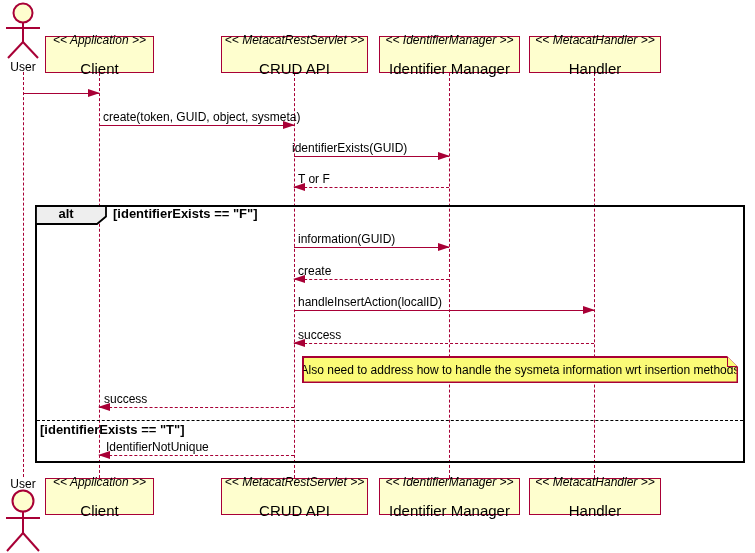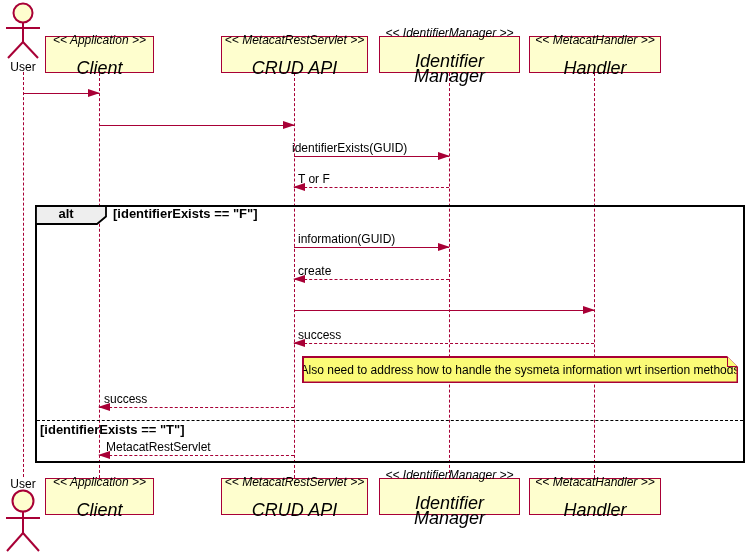--- a/index.html
+++ b/index.html
@@ -9,21 +9,21 @@
   }
   
   .lifeline{position:absolute;width:0;border-left:1px dashed #A80036;z-index:0;}
   
   .pbox{
     position:absolute;height:37px;background:#FEFECE;border:1.7px solid #A80036;
     box-sizing:border-box;display:flex;flex-direction:column;justify-content:center;
     text-align:center;z-index:2;gap:13px;
   }
   .stereo{font-style:italic;font-size:12px;line-height:15px;}
-  .pname{font-size:18px;line-height:15px;font-style:italic;}
+  .pname{font-size:15px;line-height:15px;}
   
   .arrow{position:absolute;height:0;z-index:2;}
   .arrow.solid{border-top:1px solid #A80036;}
   .arrow.dash{border-top:1px dashed #A80036;}
   .head-r{position:absolute;right:-1px;top:-5px;width:0;height:0;
     border-left:12px solid #A80036;border-top:4.5px solid transparent;border-bottom:4.5px solid transparent;}
   .head-l{position:absolute;left:-1px;top:-5px;width:0;height:0;
     border-right:12px solid #A80036;border-top:4.5px solid transparent;border-bottom:4.5px solid transparent;}
   .mlabel{position:absolute;font-size:12px;line-height:13px;white-space:nowrap;z-index:2;}
   
@@ -114,20 +114,21 @@
   </div>
   <div class="pbox" style="left:529px;top:478px;width:132px">
     <div class="stereo">&lt;&lt; MetacatHandler &gt;&gt;</div>
     <div class="pname">Handler</div>
   </div>
 
   <div class="arrow solid" style="left:23px;top:93px;width:76px">
       <i class="head-r"></i>
     </div>
 
+  <div class="mlabel" style="left:103px;top:111px">create(token, GUID, object, sysmeta)</div>
   <div class="arrow solid" style="left:99px;top:125px;width:195px">
       <i class="head-r"></i>
     </div>
 
   <div class="mlabel" style="left:292px;top:142px">identifierExists(GUID)</div>
   <div class="arrow solid" style="left:294px;top:156px;width:155px">
       <i class="head-r"></i>
     </div>
 
   <div class="mlabel" style="left:298px;top:173px">T or F</div>
@@ -147,20 +148,21 @@
   <div class="mlabel" style="left:298px;top:233px">information(GUID)</div>
   <div class="arrow solid" style="left:294px;top:247px;width:155px">
       <i class="head-r"></i>
     </div>
 
   <div class="mlabel" style="left:298px;top:265px">create</div>
   <div class="arrow dash" style="left:294px;top:279px;width:155px">
       <i class="head-l"></i>
     </div>
 
+  <div class="mlabel" style="left:298px;top:296px">handleInsertAction(localID)</div>
   <div class="arrow solid" style="left:294px;top:310px;width:300px">
       <i class="head-r"></i>
     </div>
 
   <div class="mlabel" style="left:298px;top:329px">success</div>
   <div class="arrow dash" style="left:294px;top:343px;width:300px">
       <i class="head-l"></i>
     </div>
 
   <div class="note">
@@ -169,18 +171,18 @@
   </div>
 
   <div class="mlabel" style="left:104px;top:393px">success</div>
   <div class="arrow dash" style="left:99px;top:407px;width:195px">
       <i class="head-l"></i>
     </div>
 
   <div class="divider"></div>
   <div class="cond" style="left:40px;top:422px">[identifierExists == "T"]</div>
 
-  <div class="mlabel" style="left:106px;top:441px">MetacatRestServlet</div>
+  <div class="mlabel" style="left:106px;top:441px">IdentifierNotUnique</div>
   <div class="arrow dash" style="left:99px;top:455px;width:195px">
       <i class="head-l"></i>
     </div>
 
 </div>
 
 </body></html>

